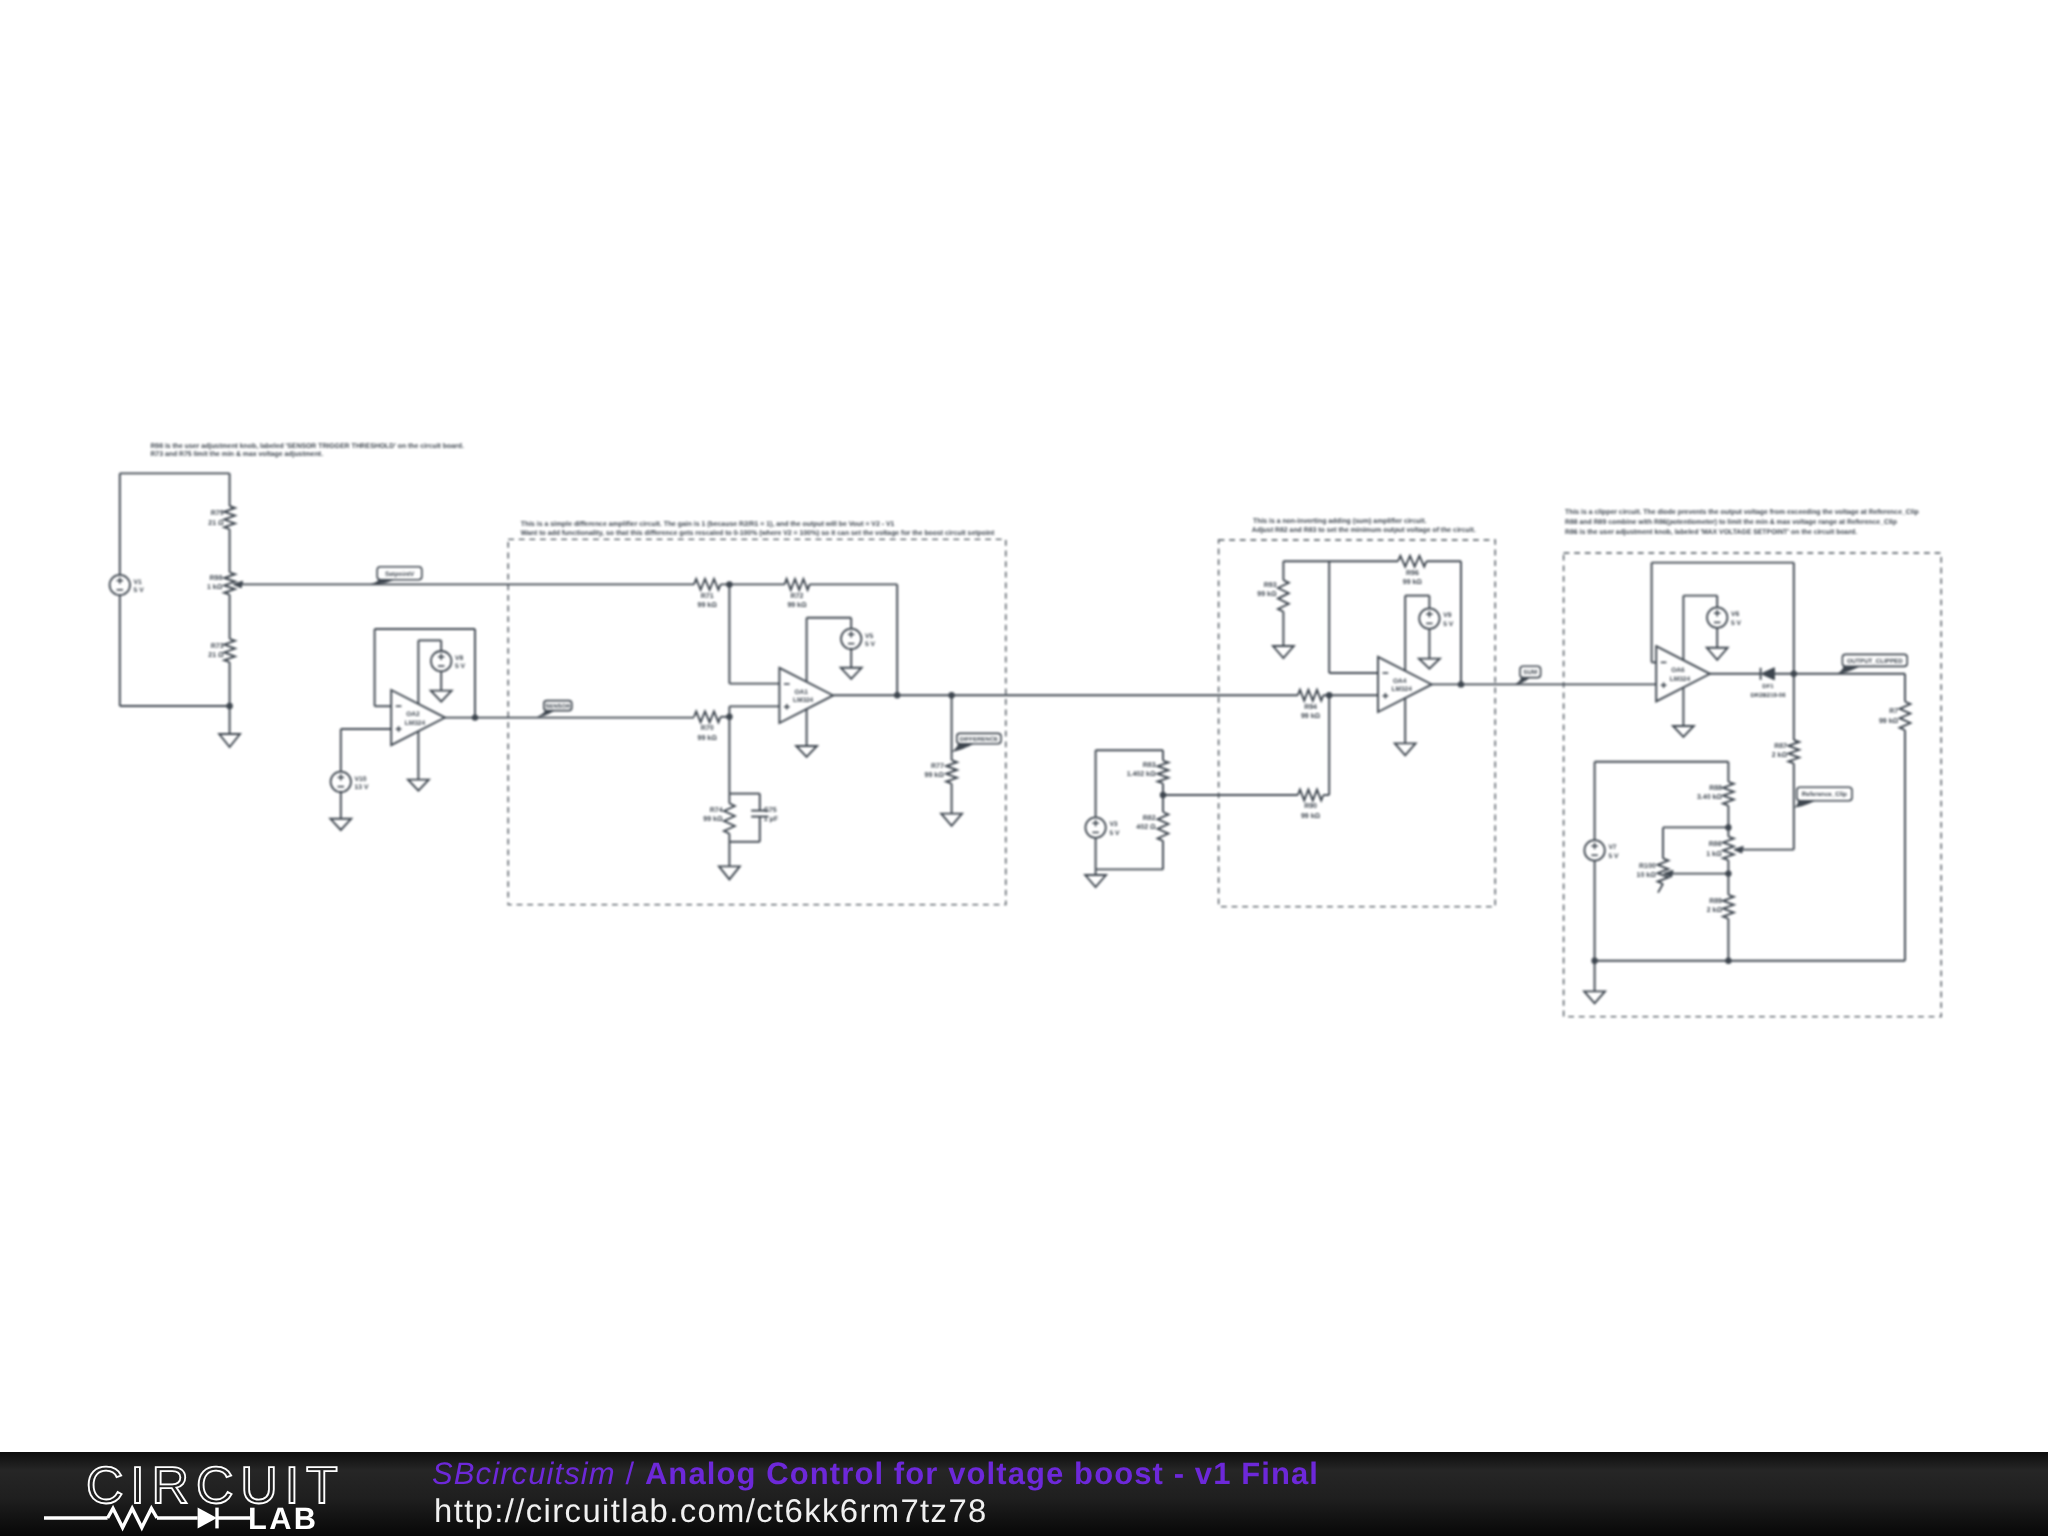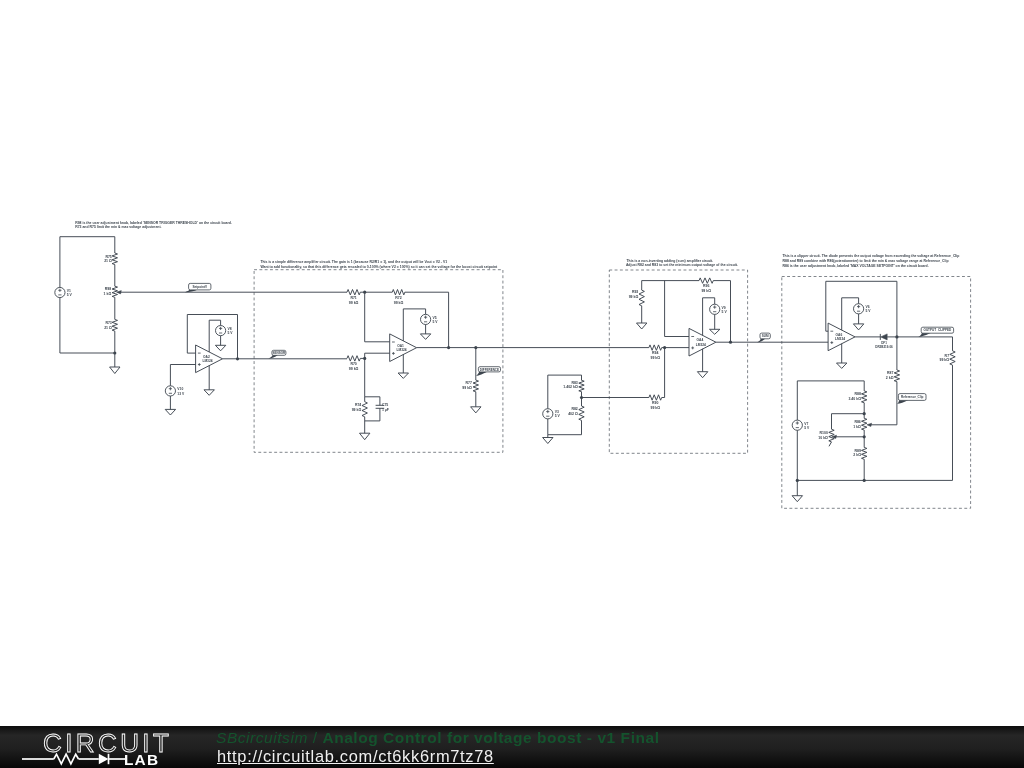--- a/index.html
+++ b/index.html
@@ -1,22 +1,22 @@
 <!DOCTYPE html>
 <html><head>
 <meta charset="utf-8">
 <style>
 html,body{margin:0;padding:0;background:#ffffff;width:1024px;height:768px;overflow:hidden;}
 *{font-family:"Liberation Sans",sans-serif;}
 #canvas{position:absolute;left:0;top:0;width:1024px;height:726px;background:#fff;filter:blur(0.42px);}
 #footer{position:absolute;left:0;top:726px;width:1024px;height:42px;
 background:linear-gradient(180deg,#0d0d0d 0%,#262626 22%,#1f1f1f 55%,#070707 100%);}
 #logo{position:absolute;left:20px;top:726px;width:170px;height:42px;filter:blur(0.3px);}
-.t1{position:absolute;left:216px;top:730.4px;font-size:15.5px;line-height:1;letter-spacing:0.55px;color:#14532d;white-space:nowrap;filter:blur(0.3px);}
-.t2{position:absolute;left:217px;top:748.2px;font-size:16.4px;line-height:1;letter-spacing:0.7px;color:#f0f0f0;white-space:nowrap;filter:blur(0.3px);text-decoration:underline;}
+.t1{position:absolute;left:216px;top:730.4px;font-size:15.5px;line-height:1;letter-spacing:0.55px;color:#6d28d9;white-space:nowrap;filter:blur(0.3px);}
+.t2{position:absolute;left:217px;top:748.2px;font-size:16.4px;line-height:1;letter-spacing:0.7px;color:#f0f0f0;white-space:nowrap;filter:blur(0.3px);}
 </style>
 </head>
 <body>
 
 <svg id="canvas" viewBox="0 0 1024 726">
 
 <text x="75.2" y="223.8" font-size="3.45" text-anchor="start" fill="#3d454e" font-weight="bold" font-style="normal">R98 is the user adjustment knob, labeled 'SENSOR TRIGGER THRESHOLD' on the circuit board.</text>
 <text x="75.2" y="228.0" font-size="3.45" font-weight="bold" fill="#3d454e">R73 and R75 limit the min &amp; max voltage adjustment.</text>
 
 <circle cx="59.9" cy="292.5" r="5.1" fill="none" stroke="#3d454e" stroke-width="0.9"></circle>

